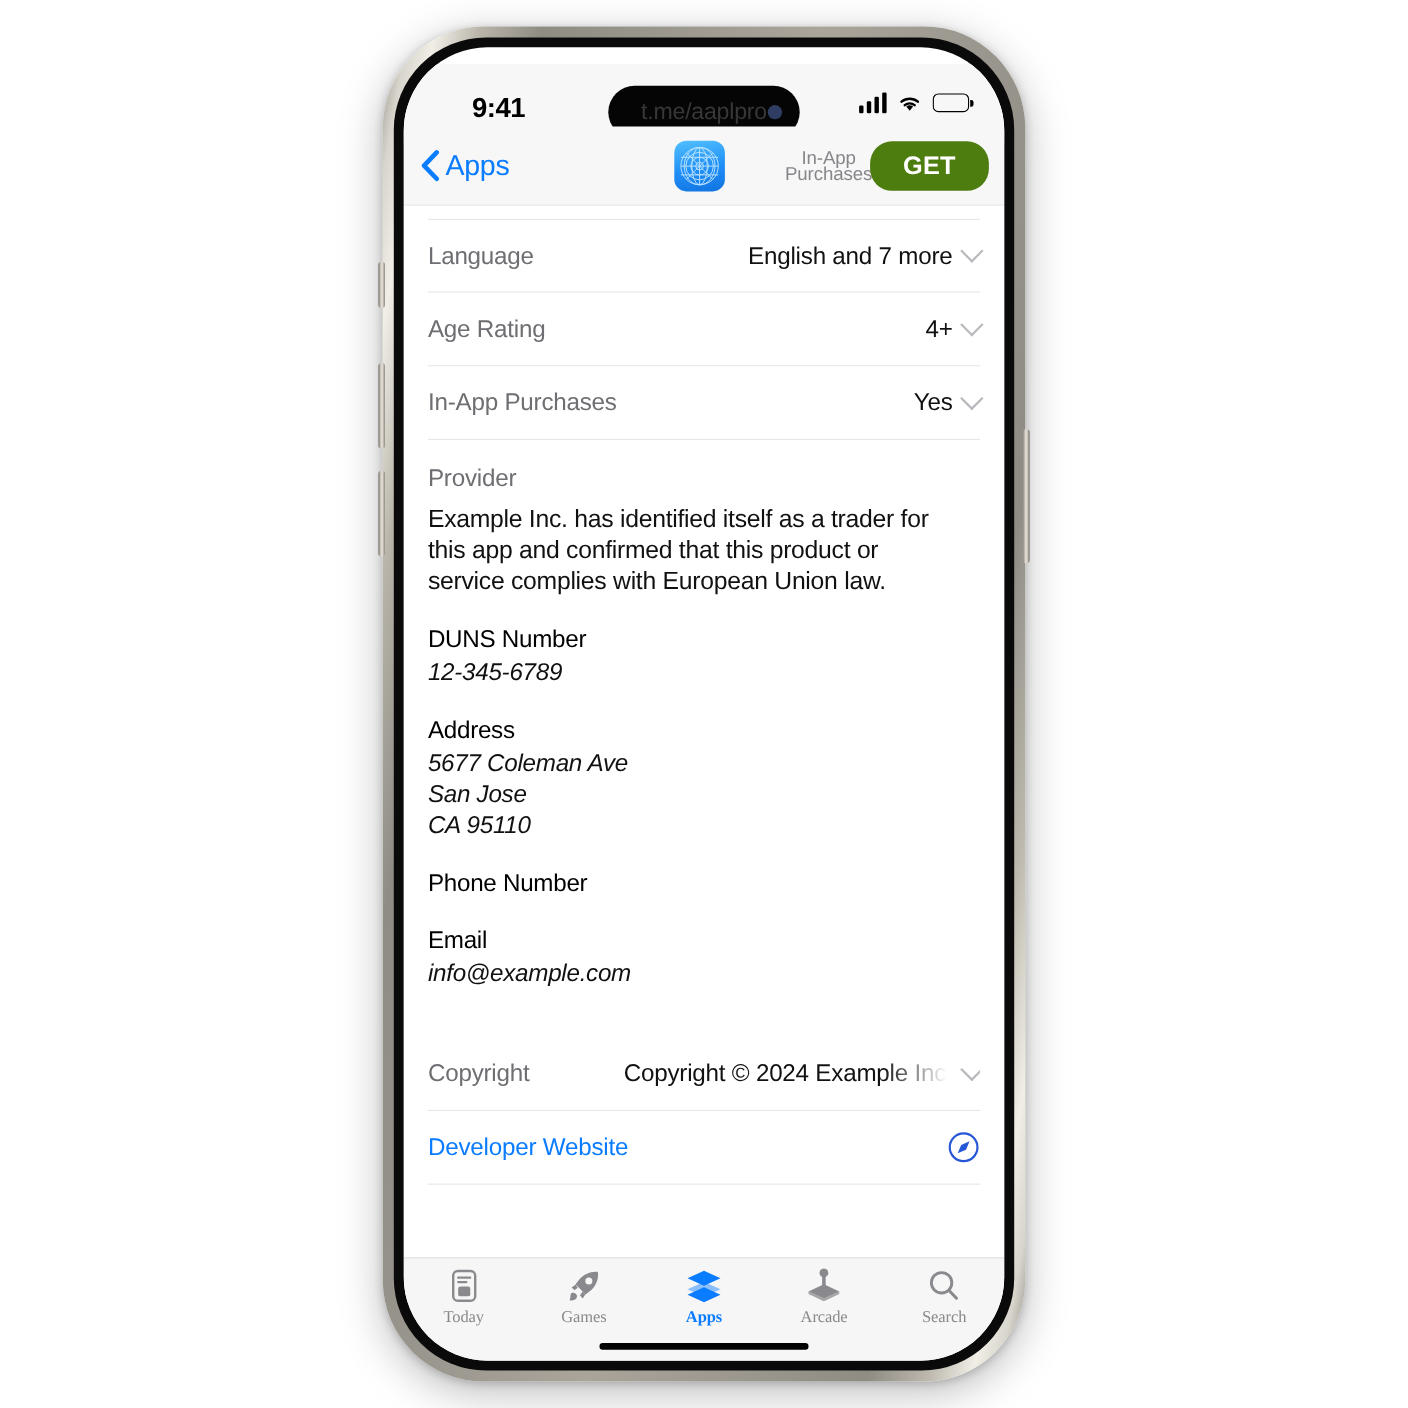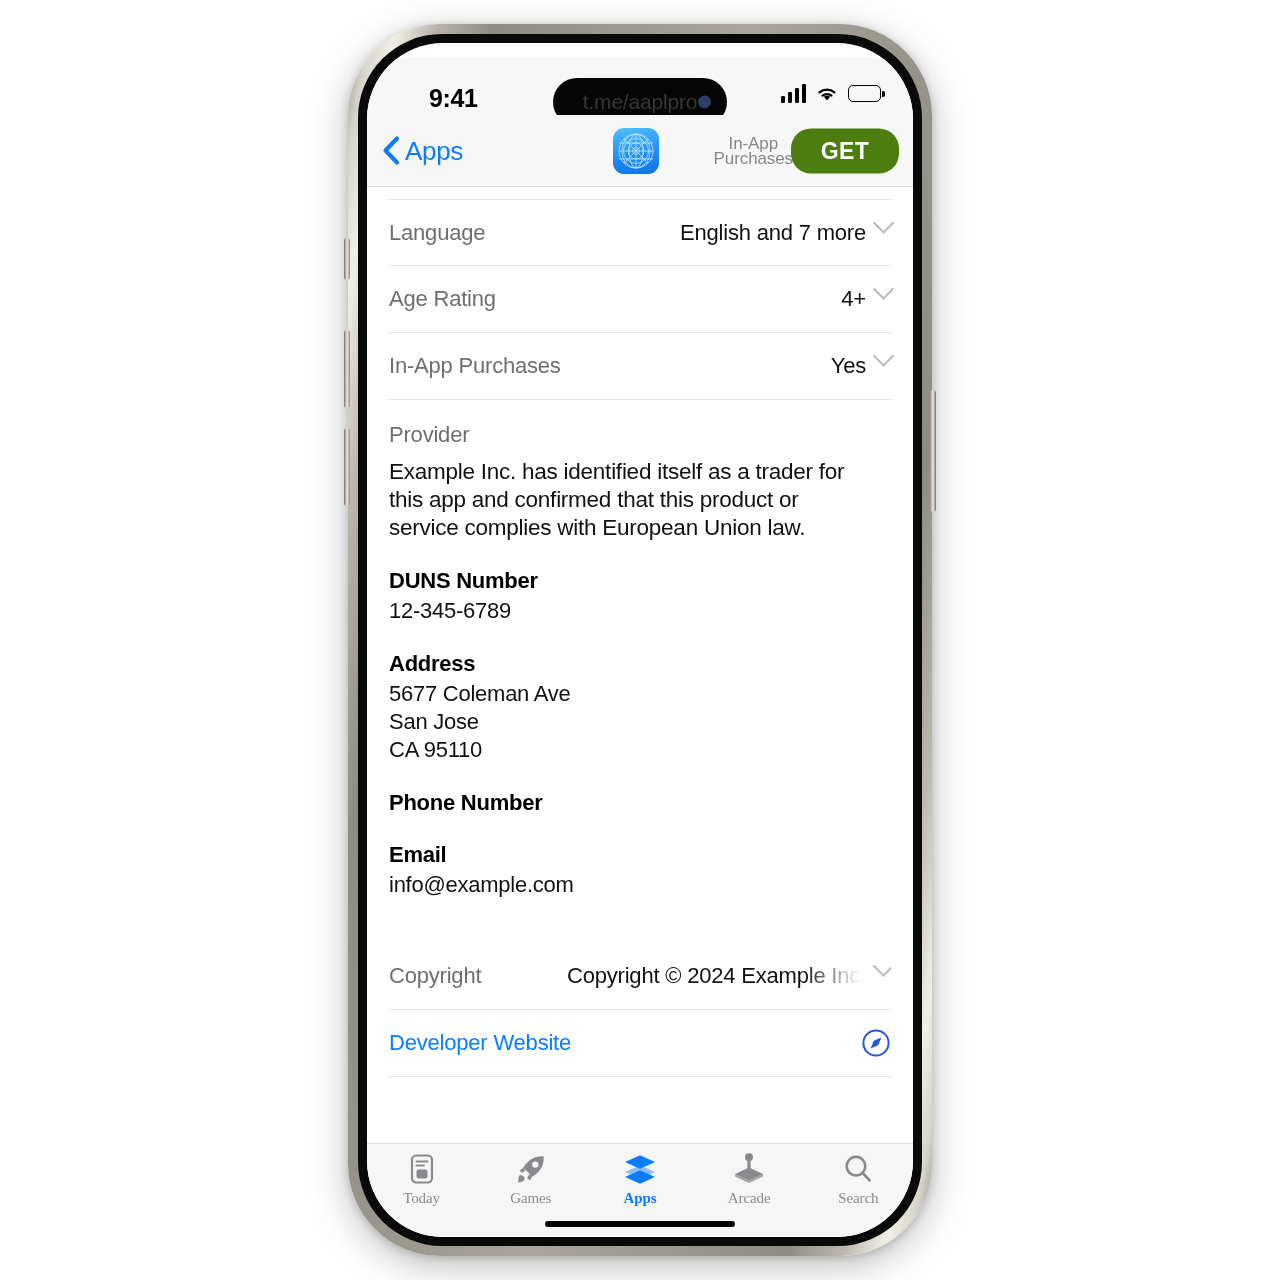--- a/index.html
+++ b/index.html
@@ -150,44 +150,44 @@
     padding: 12px 22px;
   }
   .row {
     display: flex; align-items: center; justify-content: space-between;
     height: 67px;
     border-bottom: 1px solid #e6e6e6;
     cursor: pointer;
   }
   .row:first-child { border-top: 1px solid #e6e6e6; }
   .row-label { font-size: 22px; color: #6e6e73; letter-spacing: -0.2px; }
-  .row-right { display: flex; align-items: flex-start; gap: 10px; }
+  .row-right { display: flex; align-items: center; gap: 10px; }
   .row-value { font-size: 22px; color: #111; letter-spacing: -0.2px; }
   .chev {
     width: 15px; height: 15px;
     border-right: 2.4px solid #b8b8bd;
     border-bottom: 2.4px solid #b8b8bd;
     transform: rotate(45deg) translate(-3px,-3px);
   }
 
   
   .provider-block { padding: 22px 0 8px; }
   .provider-title { font-size: 22px; color: #6e6e73; letter-spacing: -0.2px; margin-bottom: 10px;}
   .provider-text {
     font-size: 22.5px; color: #111; line-height: 28px; letter-spacing: -0.25px;
     max-width: 470px;
   }
 
   .detail-group { margin-top: 26px; }
   .detail-head {
-    font-size: 22px; font-weight: bold; color: #000;
+    font-size: 22px; font-weight: normal; color: #000;
     letter-spacing: -0.25px; margin-bottom: 3px;
   }
   .detail-line {
-    font-size: 22px; color: #111; letter-spacing: -0.25px; line-height: 28px;
+    font-size: 22px; color: #111; letter-spacing: -0.25px; line-height: 28px; font-style: italic;
   }
   .spacer-bottom { height: 36px; }
 
   
   .row-copyright .row-right { flex: 1; justify-content: flex-end; overflow: hidden; min-width: 0;}
   .copy-clip {
     position: relative; max-width: 300px; overflow: hidden; white-space: nowrap;
   }
   .copy-clip::after {
     content:""; position:absolute; right:0; top:0; bottom:0; width: 64px;

